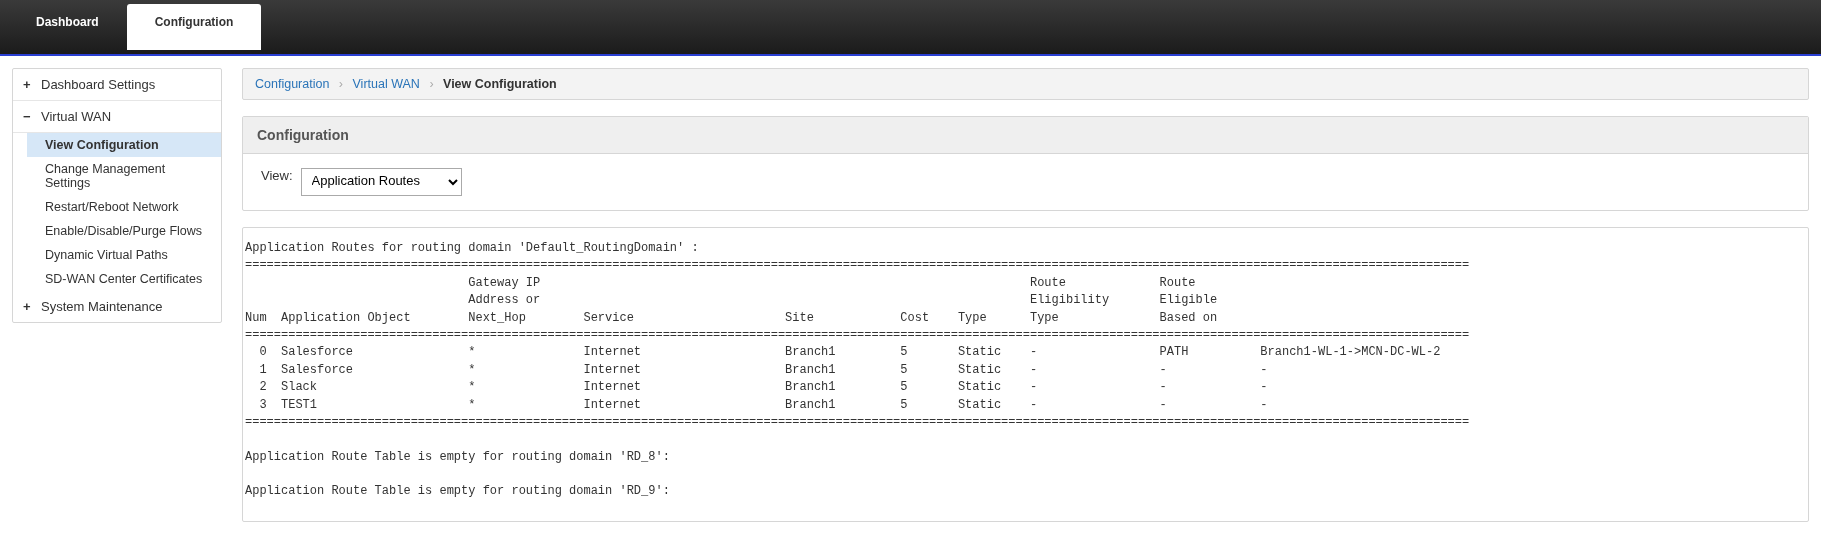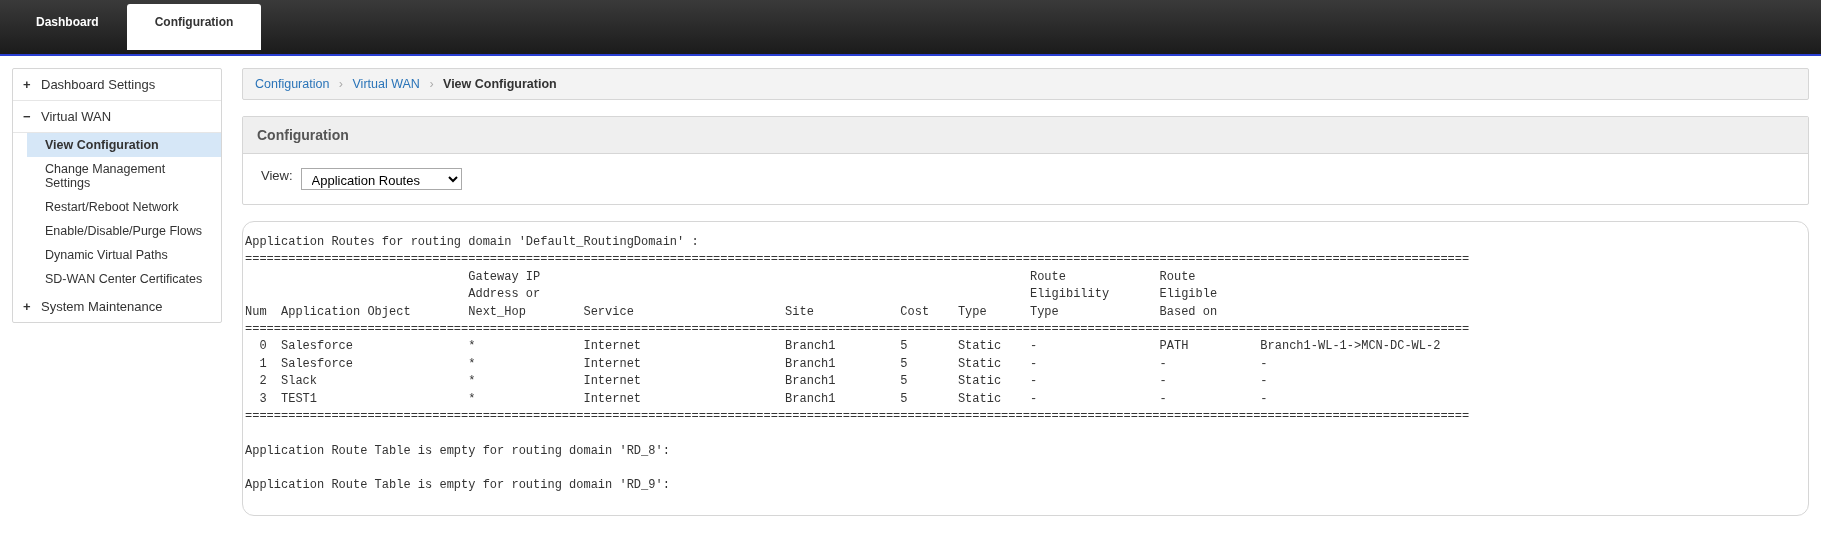--- a/index.html
+++ b/index.html
@@ -92,30 +92,30 @@
     padding: 10px 14px;
     font-weight: bold;
     font-size: 14px;
     border-bottom: 1px solid #d6d6d6;
     color: #555;
   }
   .panel-body { padding: 14px 18px; }
   .view-row { display: flex; align-items: flex-start; gap: 8px; font-size: 13px; }
   .view-row select {
     border: 1px solid #aaa;
-    padding: 3px 24px 0 6px;
+    padding: 3px 24px 6px 6px;
     font-size: 13px;
     background: #fff;
     appearance: auto;
   }
 
   
   .output {
     border: 1px solid #d6d6d6;
-    border-radius: 12px;
+    border-radius: 2px;
     margin-top: 16px;
     padding: 12px 2px 20px 2px;
   }
   .output pre {
     font-family: "Courier New", Courier, monospace;
     font-size: 12px;
     line-height: 1.45;
     white-space: pre;
     color: #333;
     overflow-x: auto;

